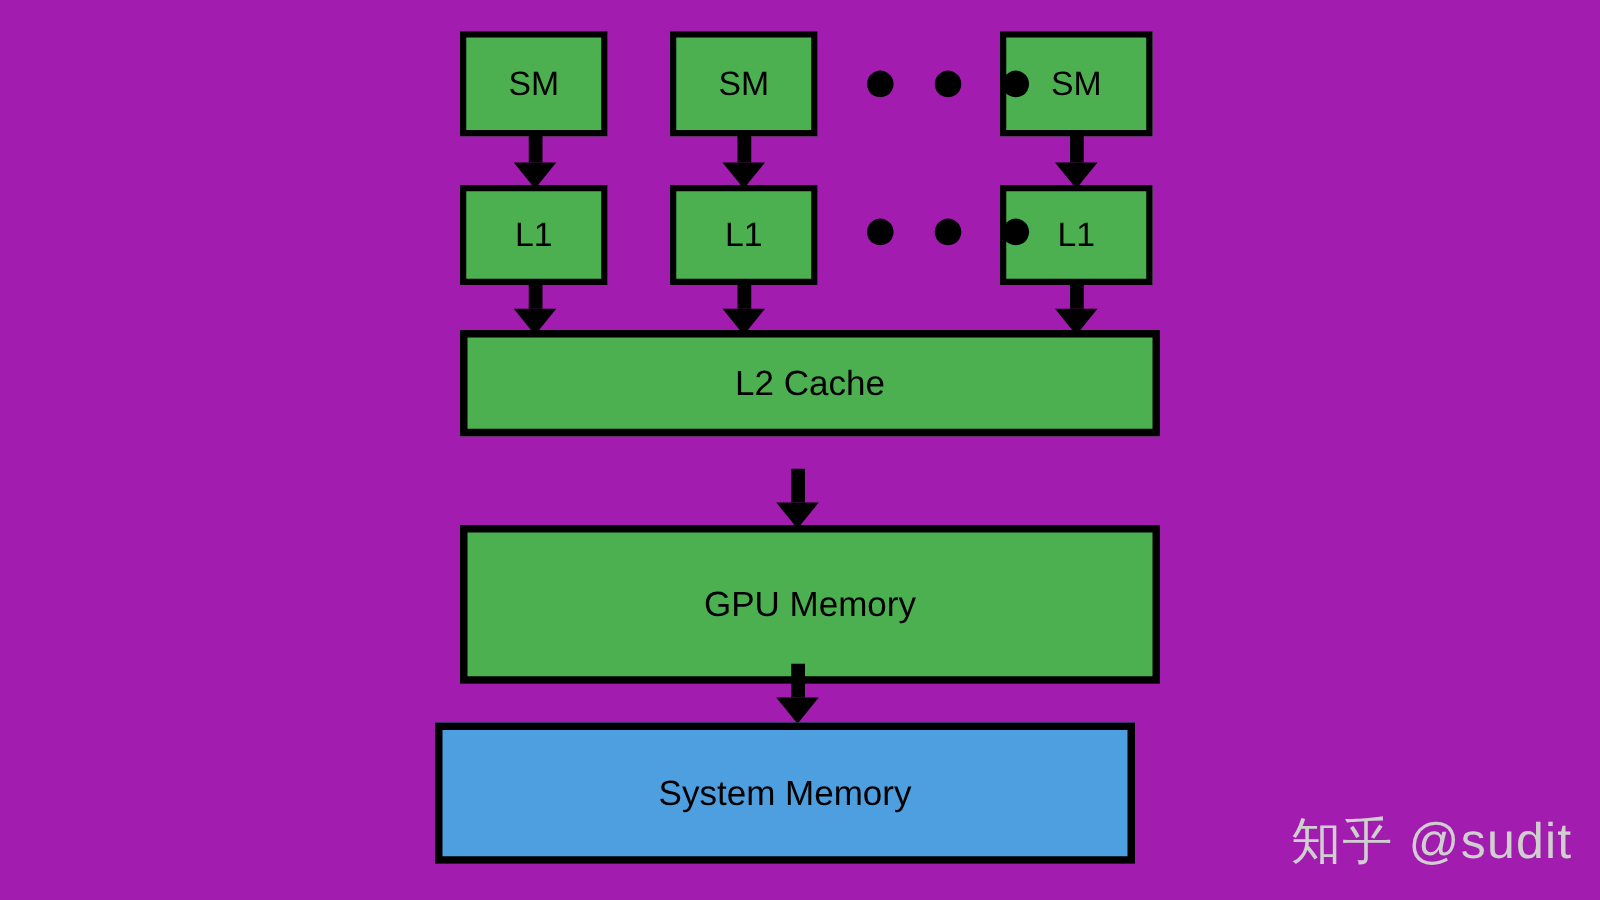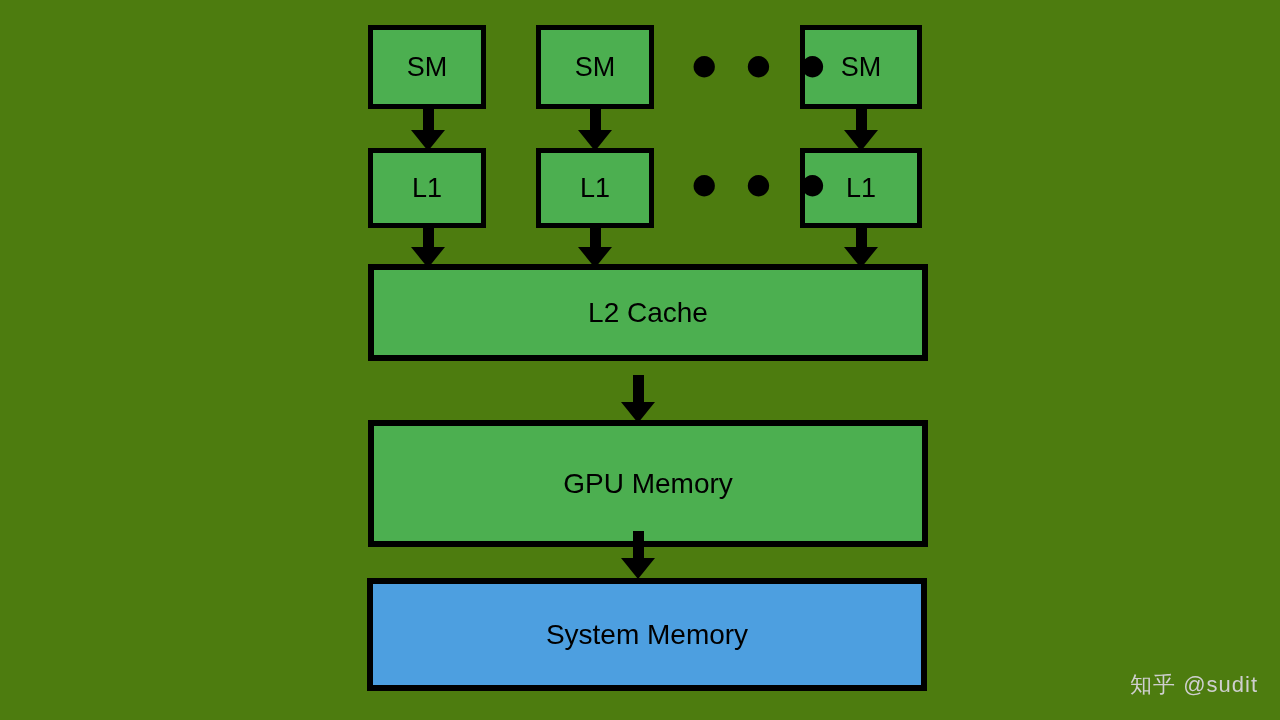--- a/index.html
+++ b/index.html
@@ -1,20 +1,20 @@
 <!DOCTYPE html>
 <html><head>
 <meta charset="utf-8">
 <style>
   html,body{margin:0;padding:0;background:#ffffff;}
   body{font-family:"Liberation Sans","DejaVu Sans",sans-serif;}
   #canvas{
     position:relative;
     width:1280px;height:720px;
-    background:#4d7c0f;
+    background:#a21caf;
     overflow:hidden;
   }
   .box{
     position:absolute;
     border:5px solid #000000;
     display:flex;align-items:center;justify-content:center;
     color:#000000;
     box-sizing:border-box;
   }
   .green{background:#4caf50;}
@@ -37,21 +37,21 @@
     position:absolute;
     font-size:28px;
     font-weight:bold;
     color:#000000;
     letter-spacing:10px;
     font-family:"DejaVu Sans",sans-serif;
   }
   .watermark{
     position:absolute;
     right:22px;bottom:20px;
-    font-size:22px;
+    font-size:40px;
     color:#cfcfcf;
     letter-spacing:1px;
   }
 </style>
 </head>
 <body>
 
 <div id="canvas">
 
   <div class="box green small-box" style="left:368px;top:25px;width:118px;height:84px;">
@@ -97,37 +97,37 @@
   </div>
   <div class="arrow" style="left:578px;top:226px;height:42px;">
     <div class="shaft"></div>
     <div class="head"></div>
   </div>
   <div class="arrow" style="left:844px;top:226px;height:42px;">
     <div class="shaft"></div>
     <div class="head"></div>
   </div>
 
-  <div class="box green big-box" style="left:368px;top:264px;width:560px;height:97px;">
+  <div class="box green big-box" style="left:368px;top:264px;width:560px;height:85px;">
     <span>L2 Cache</span>
   </div>
 
   <div class="arrow" style="left:621px;top:375px;height:48px;">
     <div class="shaft"></div>
     <div class="head"></div>
   </div>
 
   <div class="box green big-box" style="left:368px;top:420px;width:560px;height:127px;">
     <span>GPU Memory</span>
   </div>
 
   <div class="arrow" style="left:621px;top:531px;height:48px;">
     <div class="shaft"></div>
     <div class="head"></div>
   </div>
 
-  <div class="box blue big-box" style="left:367px;top:578px;width:560px;height:113px;">
+  <div class="box blue big-box" style="left:348px;top:578px;width:560px;height:113px;">
     <span>System Memory</span>
   </div>
 
   <div class="watermark">知乎 @sudit</div>
 
 </div>
 
 </body></html>

